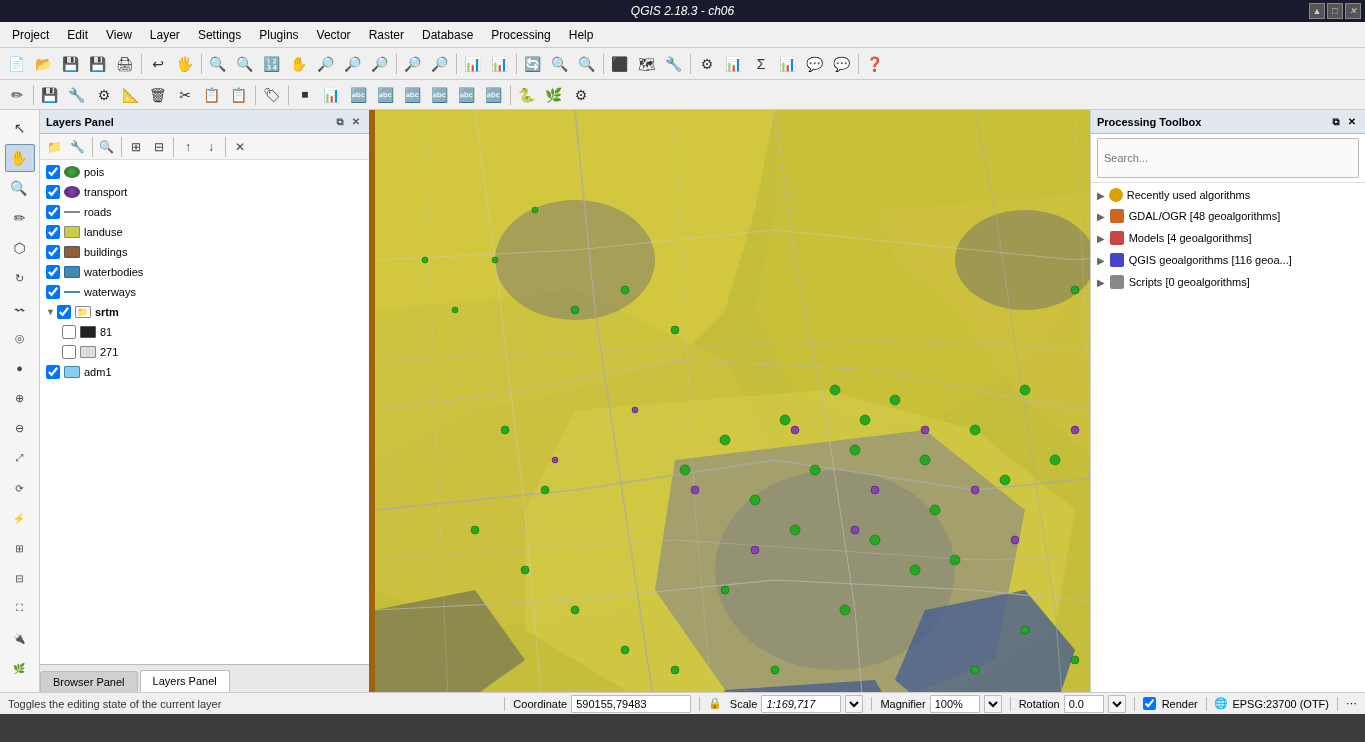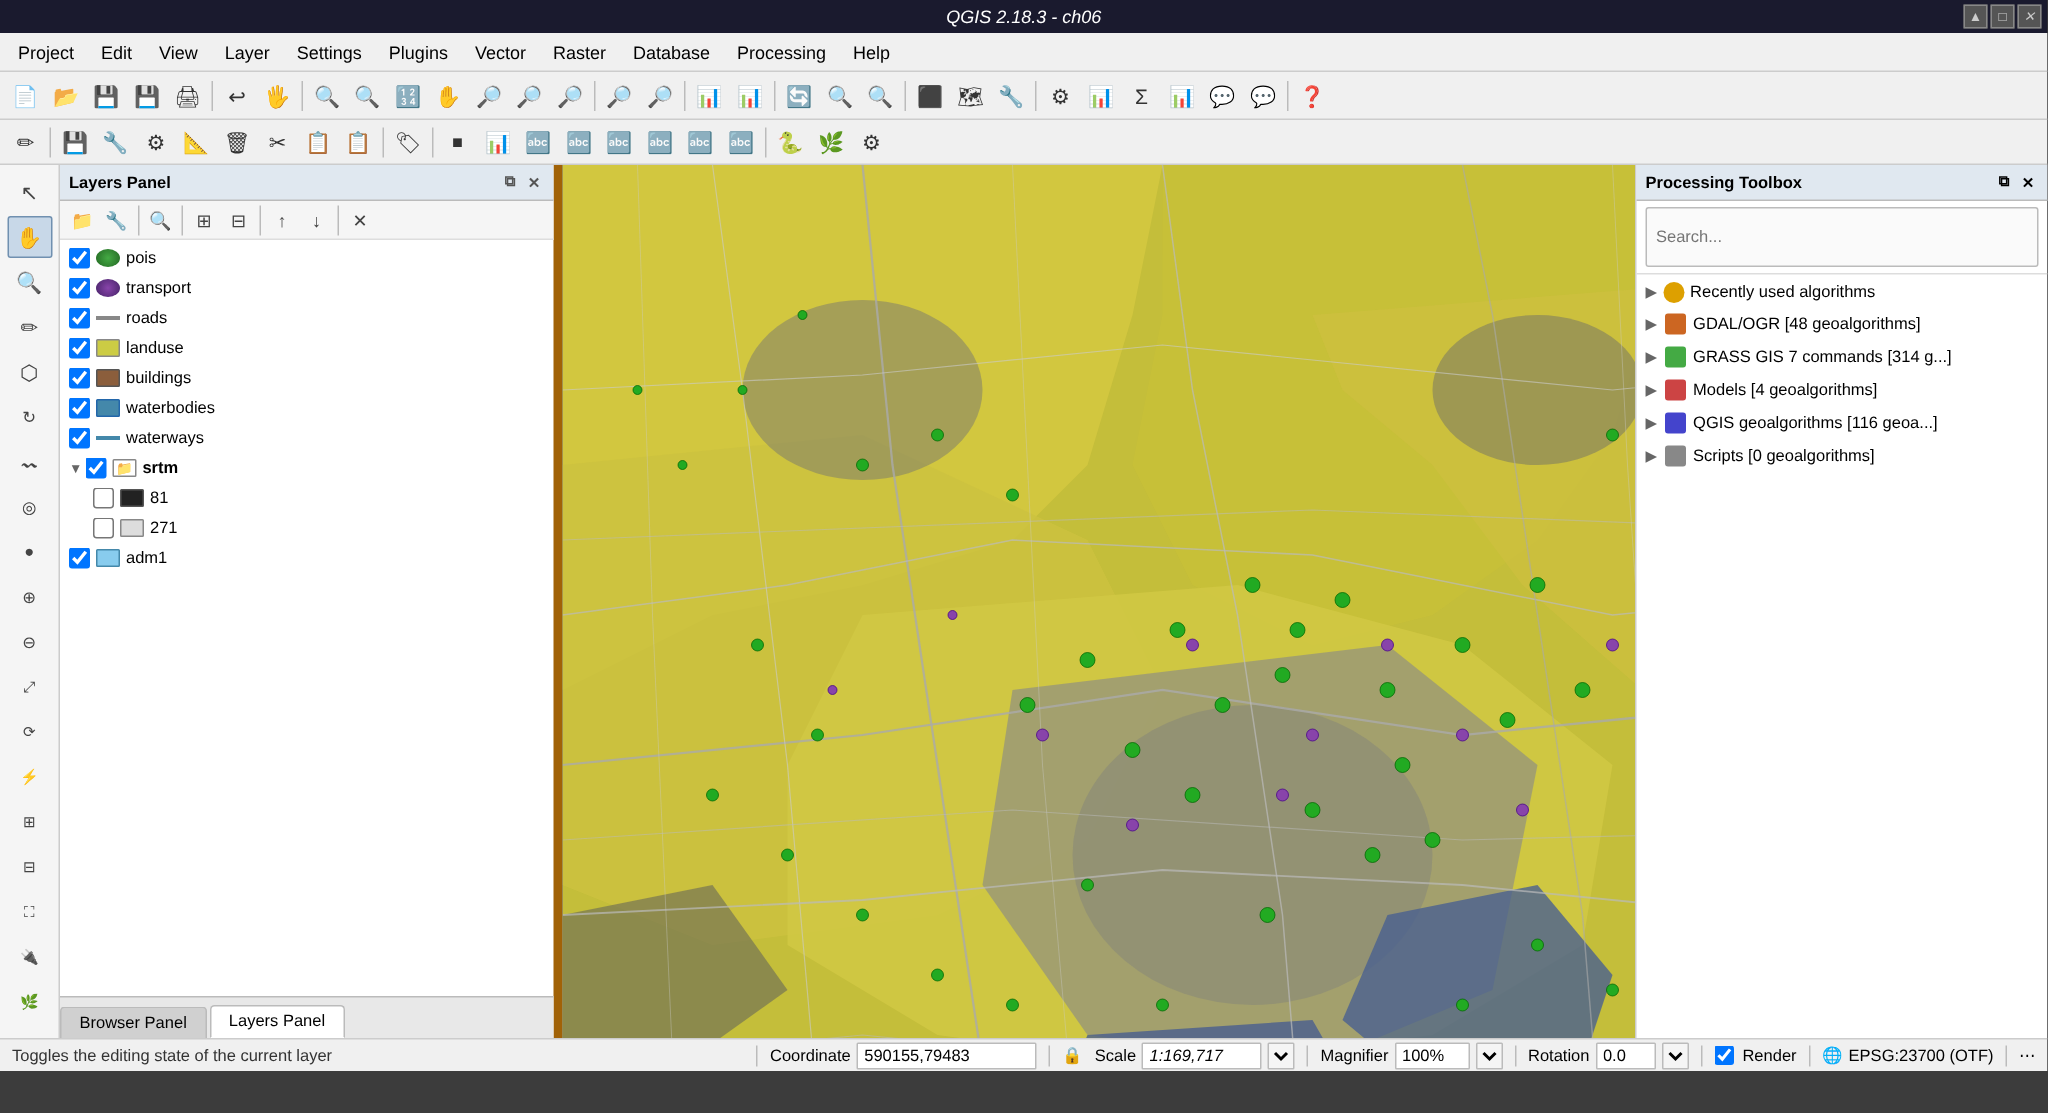--- a/index.html
+++ b/index.html
@@ -558,27 +558,20 @@
       </div>
 
       <div class="pt-item">
         <span class="pt-arrow collapsed"></span>
         <div class="pt-icon">
           <div style="width:14px; height:14px; background:#cc6622; border-radius:2px;"></div>
         </div>
         <span class="pt-label">GDAL/OGR [48 geoalgorithms]</span>
       </div>
 
-      <div class="pt-item">
-        <span class="pt-arrow collapsed"></span>
-        <div class="pt-icon">
-          <div style="width:14px; height:14px; background:#44aa44; border-radius:2px;"></div>
-        </div>
-        <span class="pt-label">GRASS GIS 7 commands [314 g...]</span>
-      </div>
 
       <div class="pt-item">
         <span class="pt-arrow collapsed"></span>
         <div class="pt-icon">
           <div style="width:14px; height:14px; background:#cc4444; border-radius:2px;"></div>
         </div>
         <span class="pt-label">Models [4 geoalgorithms]</span>
       </div>
 
       <div class="pt-item">

